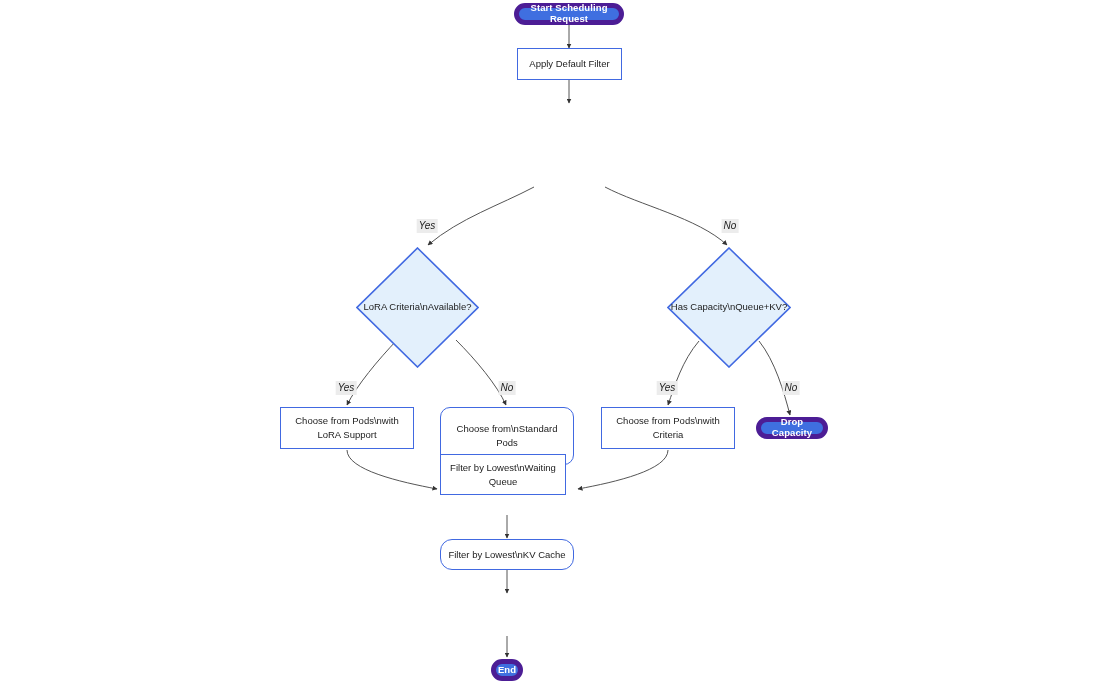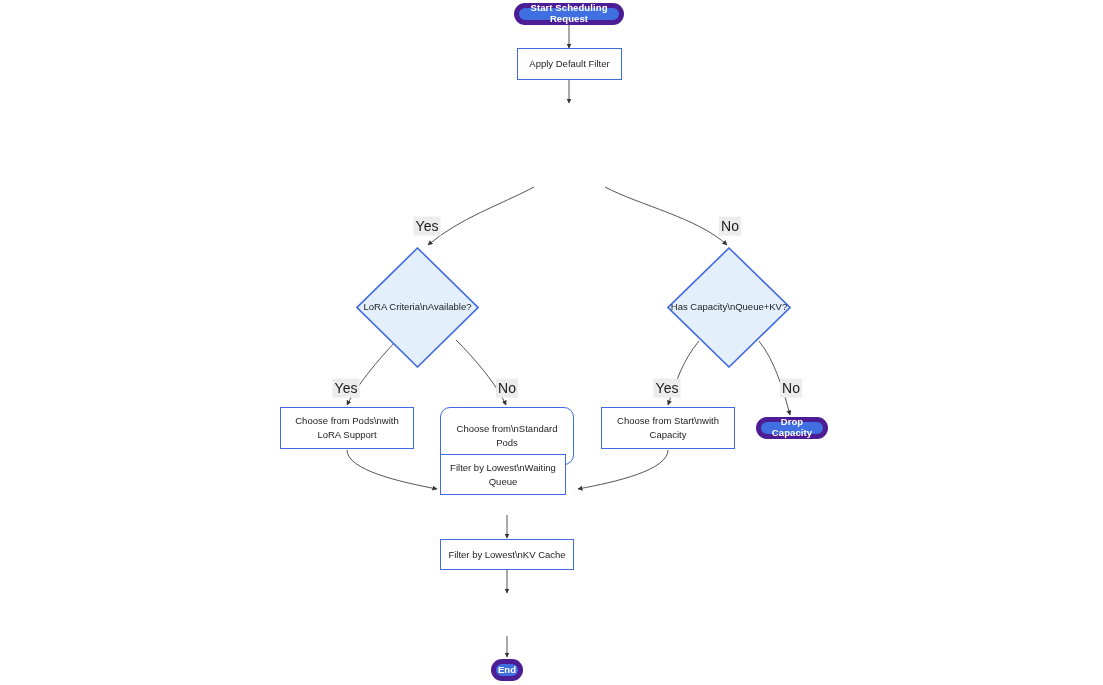--- a/index.html
+++ b/index.html
@@ -75,25 +75,26 @@
     z-index: 2;
     font-size: 9.5px;
     color: #1b1b1b;
     line-height: 1.3;
     white-space: nowrap;
   }
   .edge-label {
     position: absolute;
     background: #ececec;
     color: #1b1b1b;
-    font-size: 14px;
+    font-size: 10px;
     line-height: 1.2;
     padding: 1px 2px;
     transform: translate(-50%, -50%);
     white-space: nowrap;
+    font-style: italic;
   }
 </style>
 </head>
 <body>
 
 <div id="flowchart-canvas">
 
   <svg class="edge-layer" viewBox="0 0 1103 685" width="1103" height="685">
     <defs>
       <marker id="arrowhead" viewBox="0 0 10 10" refX="9" refY="5" markerWidth="5" markerHeight="5" orient="auto-start-reverse">
@@ -164,32 +165,32 @@
 
   <div class="node node-process" style="left:280px; top:407px; width:134px; height:42px;">
     <span>Choose from Pods\nwith LoRA Support</span>
   </div>
 
   <div class="node node-process" style="left:440px; top:407px; width:134px; height:58px;border-radius:10px;">
     <span>Choose from\nStandard Pods</span>
   </div>
 
   <div class="node node-process" style="left:601px; top:407px; width:134px; height:42px;">
-    <span>Choose from Start\nwith Capacity</span>
+    <span>Choose from Pods\nwith Criteria</span>
   </div>
 
   <div class="node node-terminal" style="left:756px; top:417px; width:72px; height:22px;">
     <span>Drop Capacity</span>
   </div>
 
   <div class="node node-process" style="left:440px; top:454px; width:126px; height:41px;">
     <span>Filter by Lowest\nWaiting Queue</span>
   </div>
 
-  <div class="node node-process" style="left:440px; top:539px; width:134px; height:31px;">
+  <div class="node node-process" style="left:440px; top:539px; width:134px; height:31px;border-radius:12px;">
     <span>Filter by Lowest\nKV Cache</span>
   </div>
 
 
   <div class="node node-terminal" style="left:491px; top:659px; width:32px; height:22px;">
     <span>End</span>
   </div>
 
 </div>
 

